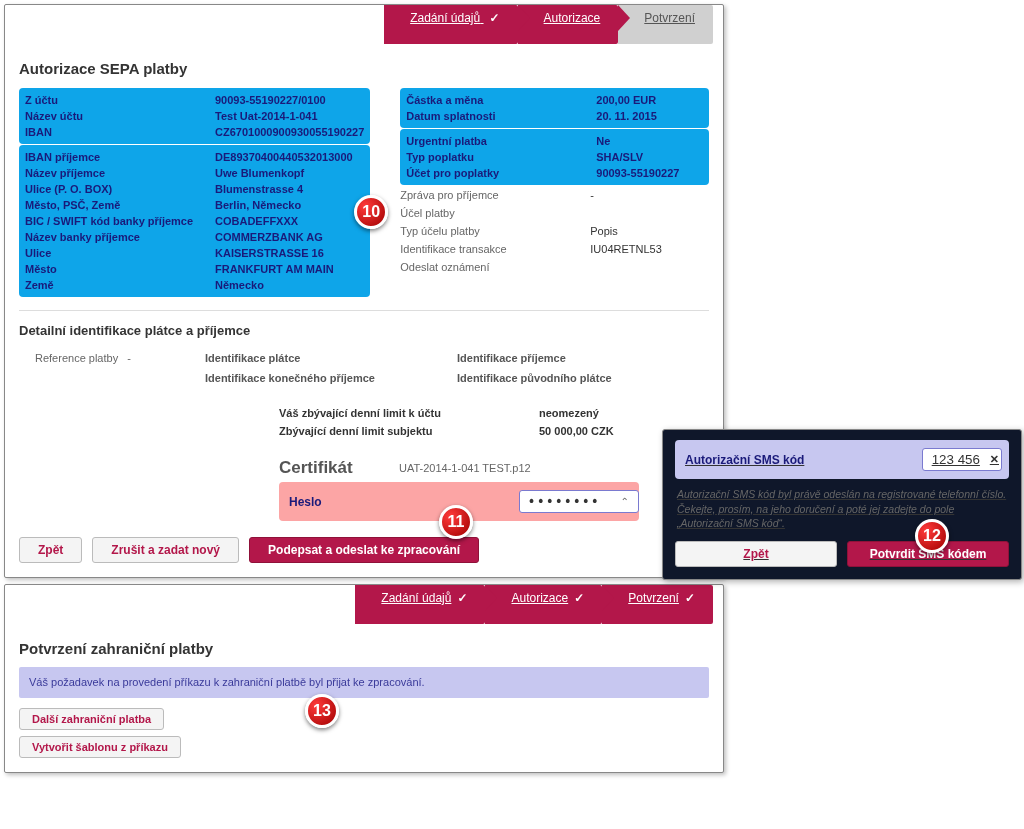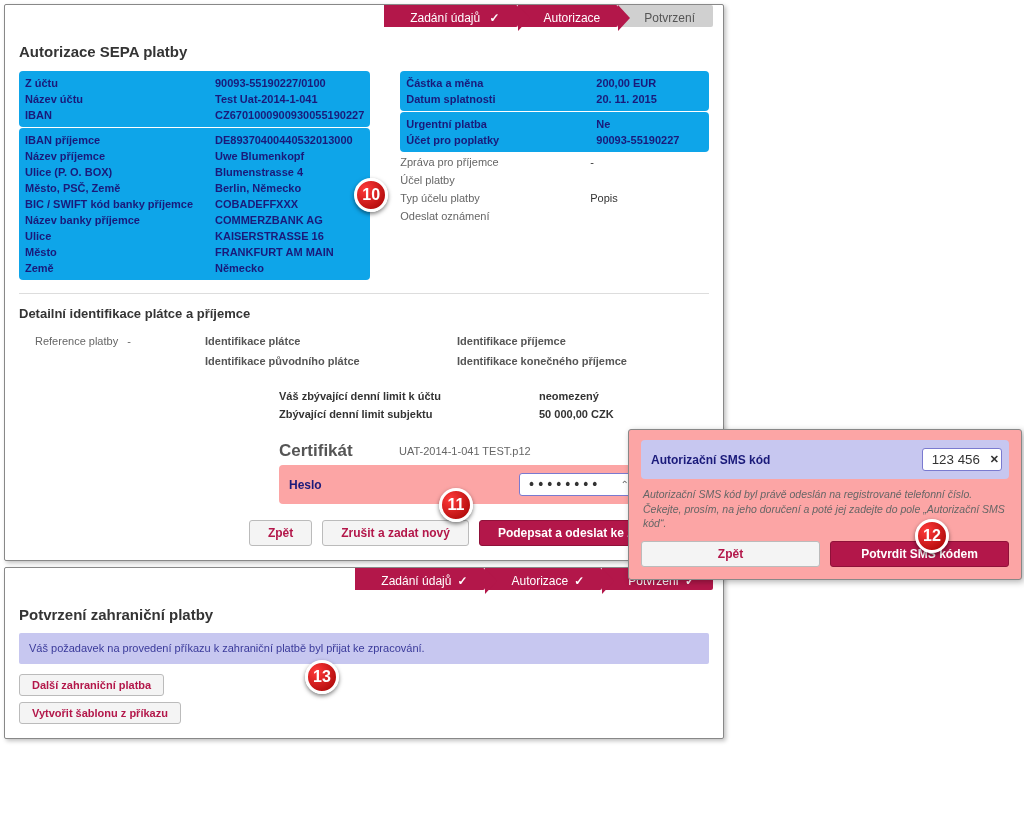--- a/index.html
+++ b/index.html
@@ -1,20 +1,20 @@
 <!DOCTYPE html>
 <html><head>
 <meta charset="utf-8">
 <style>
   * { box-sizing: border-box; margin: 0; padding: 0; }
   body { font-family: Arial, sans-serif; font-size: 12px; background: #fff; color: #333; padding: 4px; }
   .panel { border: 1px solid #888; border-radius: 2px; background: #fff; box-shadow: 2px 2px 4px rgba(0,0,0,0.25); margin-bottom: 6px; position: relative; }
   .panel-inner { padding: 10px 14px 14px 14px; }
   .wizard { display: flex; justify-content: flex-end; padding: 0 10px; }
-  .wiz-step { position: relative; height: 22px; line-height: 26px; padding: 0 18px 0 26px; color: #fff; font-size: 12px; border-top-right-radius:2px; border-bottom-right-radius:2px;}
+  .wiz-step { position: relative; height: 39px; line-height: 26px; padding: 0 18px 0 26px; color: #fff; font-size: 12px; border-top-right-radius:2px; border-bottom-right-radius:2px;text-decoration:underline;}
   .wiz-arrow { position:absolute; right:-12px; top:0; width:0; height:0; border-top:13px solid transparent; border-bottom:13px solid transparent; z-index:2;}
   .wiz-step.active { background: #b3174a; }
   .wiz-step.active .wiz-arrow { border-left:12px solid #b3174a; }
   .wiz-step.inactive { background: #d0d0d0; color:#555; }
   .wiz-check { display:inline-block; margin-left:6px; font-weight:bold; }
   h2.section-title { font-size: 15px; color: #343434; font-weight: bold; margin: 6px 0 10px 0; }
   .two-col { display: flex; gap: 30px; }
   .col { flex: 1; }
   .kv-row { display: flex; padding: 3px 0; font-size: 11px; }
   .kv-label { width: 190px; color: #666; }
@@ -32,26 +32,26 @@
   .limits .kv-row .kv-value{ font-weight:bold; color:#333;}
   .cert-block { margin-left:260px; margin-top:14px; width:360px; }
   .cert-row { display:flex; align-items:center; padding:4px 0;}
   .cert-row .lab { width:120px; font-size:17px; color:#555; font-weight:bold;}
   .cert-row .val { font-size:11px; color:#666;}
   .pwd-row { background:#fca5a5; border-radius:4px; padding:8px 10px; display:flex; align-items:center; }
   .pwd-row .lab { width:110px; color:#1a1a7a; font-weight:bold; font-size:12px;}
   .pwd-input { flex:1; display:flex; justify-content:flex-end; align-items:center; }
   .pwd-field { border:1px solid #7a7ad0; border-radius:3px; padding:3px 22px 3px 8px; width:120px; background:#fff; font-family:monospace; letter-spacing:1px; color:#333;}
   .pwd-eye { margin-left:-18px; color:#666; font-size:10px;}
-  .btn-row { display:flex; justify-content:flex-end; gap:10px; margin-top:16px; }
+  .btn-row { display:flex; gap:10px; margin-top:16px; }
   .btn { border:1px solid #bbb; border-radius:3px; padding:5px 18px; font-size:12px; cursor:pointer; background:#f4f4f4; color:#b3174a; font-weight:bold; }
   .btn-primary { background:#b3174a; color:#fff; border-color:#8f1139;}
   .btn-small { padding:4px 12px; font-size:11px;}
   .badge { position:absolute; width:34px; height:34px; border-radius:50%; background: radial-gradient(circle at 30% 30%, #ff3a3a, #a00000); border:3px solid #fff; box-shadow:0 2px 4px rgba(0,0,0,0.5); color:#fff; font-weight:bold; font-size:16px; display:flex; align-items:center; justify-content:center; z-index:10;}
-  .sms-panel { position:absolute; right:-2px; top:425px; width:394px; background:#fca5a5; border:1px solid #888; border-radius:3px; box-shadow:2px 2px 6px rgba(0,0,0,0.3); padding:10px 12px 12px 12px; z-index:5;}
+  .sms-panel { position:absolute; right:-2px; top:425px; width:360px; background:#0f172a; border:1px solid #888; border-radius:3px; box-shadow:2px 2px 6px rgba(0,0,0,0.3); padding:10px 12px 12px 12px; z-index:5;text-decoration:underline;}
   .sms-row { background:#c7c7f0; border-radius:4px; padding:8px 10px; display:flex; align-items:center; gap:8px;}
   .sms-row .lab{ flex:1; color:#1a1a7a; font-weight:bold; font-size:12px;}
   .sms-input{ border:1px solid #7a7ad0; border-radius:3px; padding:3px 20px 3px 8px; width:80px; text-align:center; color:#333;}
   .sms-clear{ margin-left:-20px; color:#333; font-weight:bold; font-size:11px;}
   .sms-text{ font-size:10.5px; color:#666; font-style:italic; margin:8px 2px 10px 2px; line-height:1.4;}
   .container{ position:relative; width:1016px; }
   .main-panel{ width:720px; }
   .confirm-panel{ width:720px; }
   .msg-box{ background:#c7c7f0; color:#3a3a9a; font-size:11px; padding:8px 10px; border-radius:2px; margin:6px 0 10px 0; line-height:1.4;}
   .link-btns{ display:flex; flex-direction:column; gap:6px; align-items:flex-start;}
@@ -148,55 +148,63 @@
                 <div class="kv-label">Datum splatnosti</div>
                 <div class="kv-value">20. 11. 2015</div>
               </div>
           </div>
           <div class="hlblock">
             <div class="kv-row">
                 <div class="kv-label">Urgentní platba</div>
                 <div class="kv-value">Ne</div>
               </div>
             <div class="kv-row">
+                <div class="kv-label">Typ poplatku</div>
+                <div class="kv-value">SHA/SLV</div>
+              </div>
+            <div class="kv-row">
                 <div class="kv-label">Účet pro poplatky</div>
                 <div class="kv-value">90093-55190227</div>
               </div>
           </div>
           <div class="kv-row">
               <div class="kv-label">Zpráva pro příjemce</div>
               <div class="kv-value">-</div>
             </div>
           <div class="kv-row">
               <div class="kv-label">Účel platby</div>
               <div class="kv-value"></div>
             </div>
           <div class="kv-row">
               <div class="kv-label">Typ účelu platby</div>
               <div class="kv-value">Popis</div>
+            </div>
+          <div class="kv-row">
+              <div class="kv-label">Identifikace transakce</div>
+              <div class="kv-value">IU04RETNL53</div>
             </div>
           <div class="kv-row">
               <div class="kv-label">Odeslat oznámení</div>
               <div class="kv-value"></div>
             </div>
         </div>
       </div>
 
       <div class="section-divider"></div>
       <div class="subhead">Detailní identifikace plátce a příjemce</div>
 
       <div class="ident-row">
         <div class="ident-lab"><span>Reference platby</span>&nbsp;&nbsp;&nbsp;<span>-</span></div>
         <div class="ident-cell">Identifikace plátce</div>
         <div class="ident-cell">Identifikace příjemce</div>
       </div>
       <div class="ident-row">
         <div class="ident-lab"></div>
+        <div class="ident-cell">Identifikace konečného příjemce</div>
         <div class="ident-cell">Identifikace původního plátce</div>
-        <div class="ident-cell">Identifikace konečného příjemce</div>
       </div>
 
       <div class="limits">
         <div class="kv-row">
             <div class="kv-label">Váš zbývající denní limit k účtu</div>
             <div class="kv-value">neomezený</div>
           </div>
         <div class="kv-row">
             <div class="kv-label">Zbývající denní limit subjektu</div>
             <div class="kv-value">50 000,00 CZK</div>

